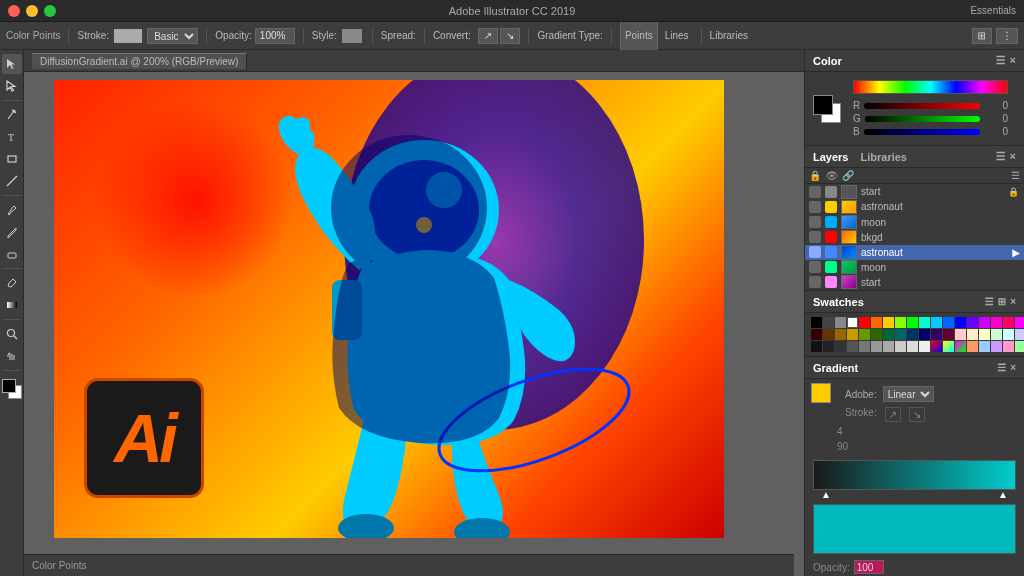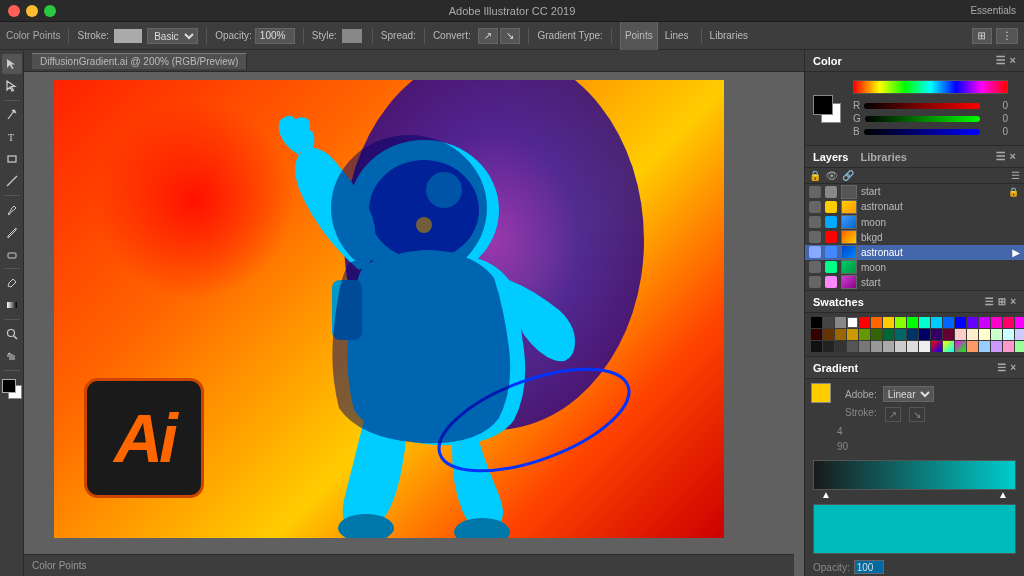--- a/index.html
+++ b/index.html
@@ -876,18 +876,18 @@
         <div style="height:30px;background:linear-gradient(to right,#1a1a1a,#00cccc);border:1px solid #555;"></div>
 
         <div style="position:absolute;bottom:0;left:8px;font-size:10px;color:#fff;">▲</div>
         <div style="position:absolute;bottom:0;right:8px;font-size:10px;color:#fff;">▲</div>
       </div>
 
       <div style="height:50px;margin:4px 8px;background:#00bbbb;border:1px solid #555;"></div>
 
       <div class="opacity-row">
         <span>Opacity:</span>
-        <input type="text" style="background: #0369a1; border: 1px solid rgb(102, 102, 102); color: rgb(221, 221, 221); font-size: 10px; width: 30px; height: 14px; padding: 0px 2px;" value="100">
+        <input type="text" style="background: #be185d; border: 1px solid rgb(102, 102, 102); color: rgb(221, 221, 221); font-size: 10px; width: 30px; height: 14px; padding: 0px 2px;" value="100">
       </div>
     </div>
 
   </div>
 </div>
 
 </body></html>

